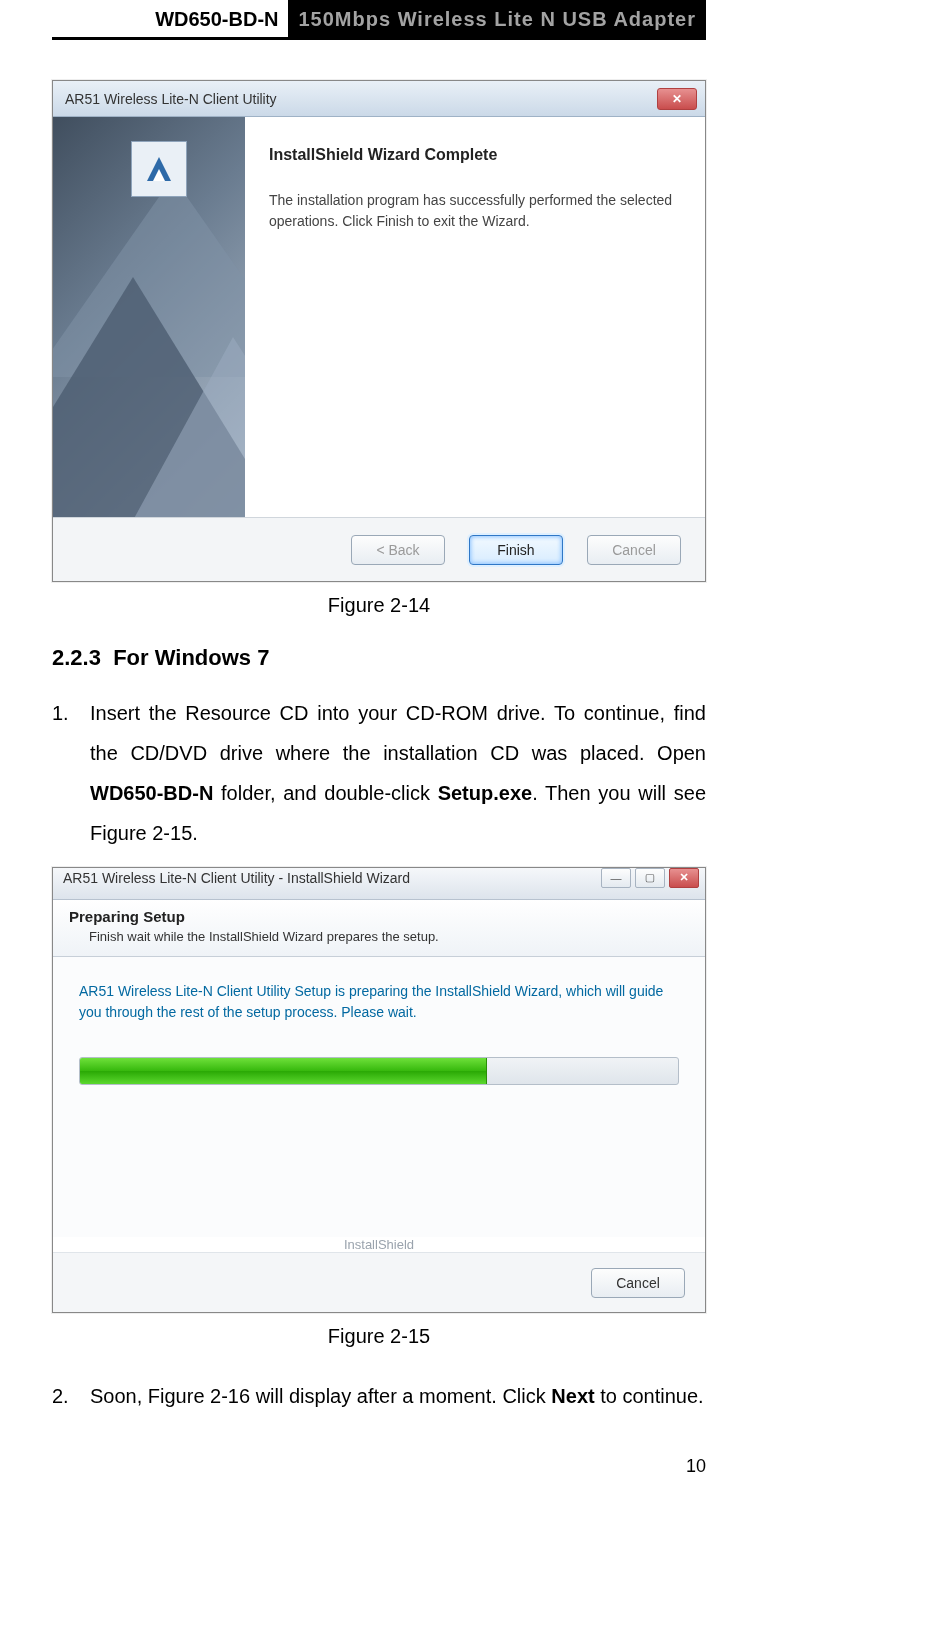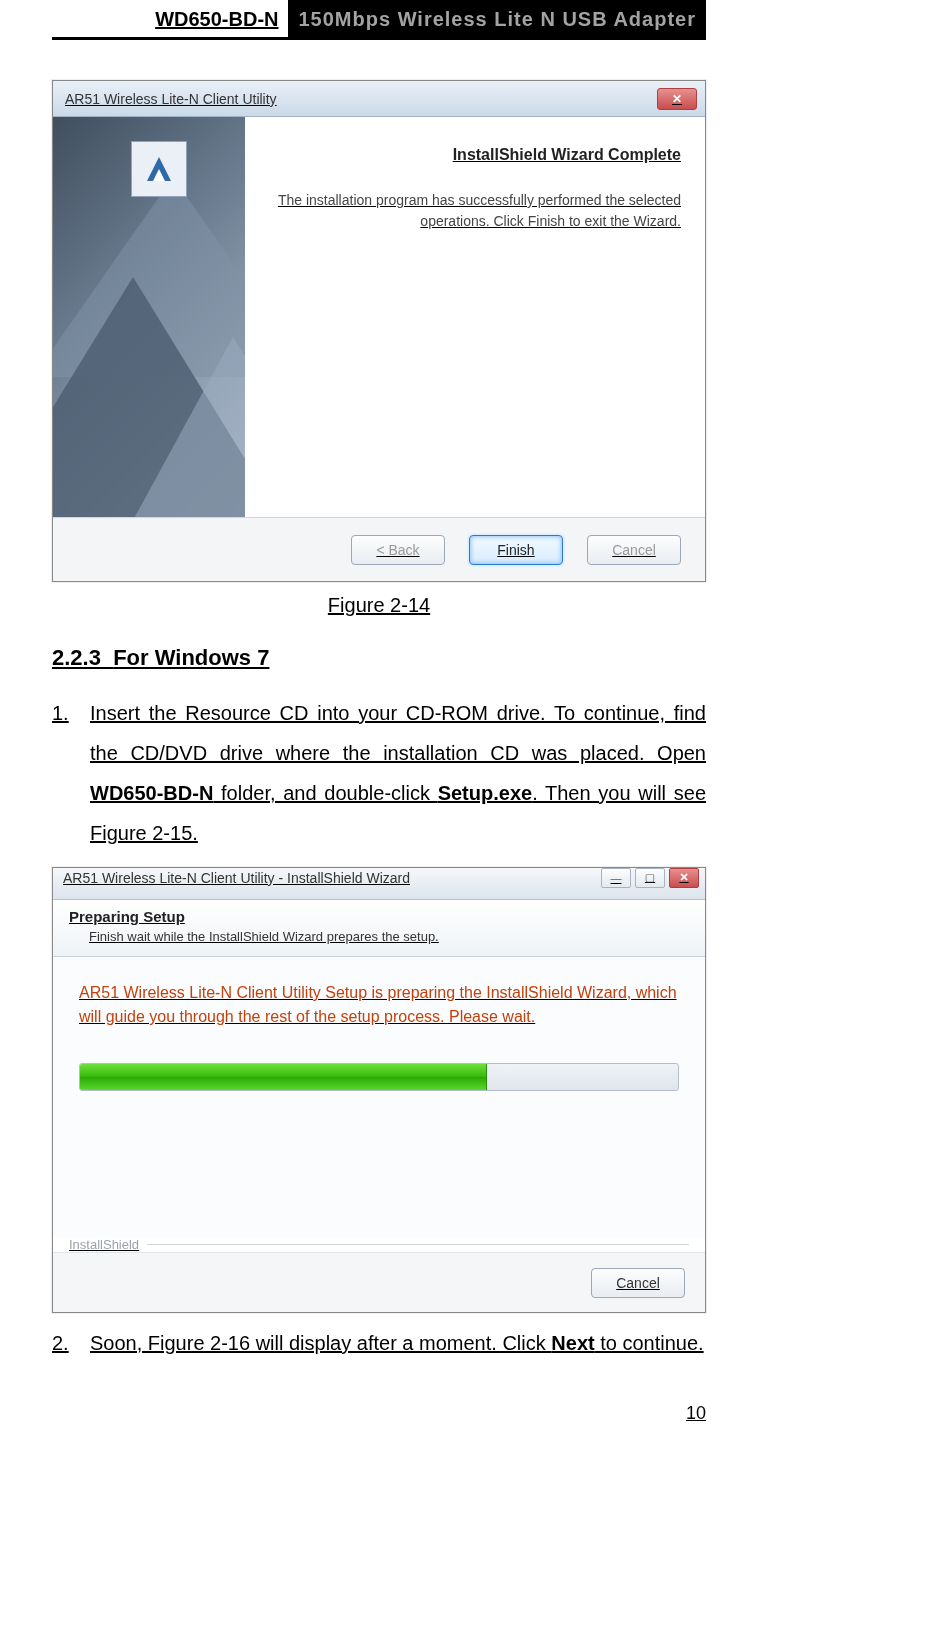--- a/index.html
+++ b/index.html
@@ -1,29 +1,29 @@
 <!DOCTYPE html>
 <html><head>
 <meta charset="utf-8">
 <style>
   * { box-sizing: border-box; margin: 0; padding: 0; }
   html, body { width: 947px; background: #fff; font-family: Arial, Helvetica, sans-serif; color: #000; }
-  .page { width: 758px; padding: 0 52px 40px 52px; text-decoration: underline; }
+  .page { width: 758px; padding: 0 52px 40px 52px; }
 
   
   .page-header { display: flex; width: 100%; border-bottom: 3px solid #000; margin-bottom: 40px; }
   .hdr-left { flex: 1; text-align: right; padding: 8px 10px 6px 0; font-weight: bold; font-size: 20px; }
   .hdr-right { background: #000; color: #a3a3a3; font-weight: bold; font-size: 20px; padding: 8px 10px 6px 10px; letter-spacing: 1px; }
 
   
   .dialog-wrap { display: flex; justify-content: center; margin: 6px 0 10px 0; }
   .dialog { border: 1px solid #888; box-shadow: 0 0 0 1px #eee; font-family: "Segoe UI", Tahoma, sans-serif; font-size: 14px; color: #333; background: #fff; }
 
   
-  .d1 { width: 704px; text-align: right; }
+  .d1 { width: 704px; }
   .d1-titlebar { height: 36px; background: linear-gradient(#e9f0f7, #cbd9e8); border-bottom: 1px solid #9fb2c6; display: flex; align-items: center; justify-content: space-between; padding: 0 8px 0 12px; }
   .close-btn { width: 40px; height: 22px; border: 1px solid #b04040; border-radius: 3px; background: linear-gradient(#e79090, #c94d4d); display: flex; align-items: center; justify-content: center; color: #fff; font-size: 12px; font-weight: bold; }
   .d1-body { display: flex; height: 400px; }
   .d1-left { width: 192px; background: linear-gradient(135deg, #404e5e 0%, #6a7c90 40%, #b6c3d1 100%); position: relative; overflow: hidden; }
   .d1-left svg { position: absolute; top: 0; left: 0; }
   .install-icon { position: absolute; top: 24px; left: 78px; width: 56px; height: 56px; background: #eaf0f6; border: 1px solid #8fa4bb; display: flex; align-items: center; justify-content: center; }
   .install-icon svg { position: static; }
   .d1-right { flex: 1; padding: 26px 24px 0 24px; font-size: 14px; color: #444; line-height: 1.55; }
   .d1-right .h { font-weight: bold; font-size: 16px; color: #222; margin-bottom: 22px; }
   .d1-footer { height: 64px; border-top: 1px solid #d0d6dc; display: flex; align-items: center; justify-content: flex-end; gap: 24px; padding: 0 24px; background: #f3f5f7; }
@@ -33,24 +33,24 @@
 
   
   .d2 { width: 680px; }
   .d2-titlebar { height: 32px; background: linear-gradient(#f5f7fa, #dde4ec); border-bottom: 1px solid #b7c2cf; display: flex; align-items: center; justify-content: space-between; padding: 0 6px 12px 10px; }
   .d2-winbtns { display: flex; gap: 4px; }
   .d2-winbtns .wb { width: 30px; height: 20px; border: 1px solid #a7b3c1; border-radius: 2px; background: linear-gradient(#fdfdfd, #e4eaf0); display: flex; align-items: center; justify-content: center; font-size: 11px; color: #555; }
   .d2-winbtns .wb.close { border-color: #b04040; background: linear-gradient(#e79090, #c94d4d); color: #fff; font-weight: bold; }
   .d2-header { padding: 8px 16px 12px 16px; border-bottom: 1px solid #c7cfd8; background: linear-gradient(#ffffff, #eff3f7); }
   .d2-header .h { font-weight: bold; font-size: 15px; color: #222; margin-bottom: 4px; }
   .d2-header .sub { font-size: 13px; color: #333; padding-left: 20px; }
-  .d2-body { padding: 24px 26px 10px 26px; min-height: 280px; font-size: 16px; color: #c2410c; line-height: 1.5; background: #fbfcfd; }
+  .d2-body { padding: 24px 26px 10px 26px; min-height: 280px; font-size: 14px; color: #0369a1; line-height: 1.5; background: #fbfcfd; }
   .progress-outer { margin-top: 34px; margin-bottom: 34px; height: 28px; border: 1px solid #b4bec9; border-radius: 3px; background: linear-gradient(#f0f3f6, #dfe5eb); overflow: hidden; position: relative; }
   .progress-inner { height: 100%; width: 68%; background: linear-gradient(#6ee03a, #36b80d 50%, #2aa905 51%, #5bd82e); border-right: 1px solid #2a8f07; }
-  .d2-brandline { display: flex; align-items: center; color: #9aa3ad; font-size: 13px; padding: 0 16px; }
+  .d2-brandline { display: flex; align-items: center; color: #9aa3ad; font-size: 13px; padding: 0 16px; flex-direction: column; }
   .d2-brandline .line { flex: 1; height: 1px; background: #cfd6de; margin-left: 8px; }
   .d2-footer { height: 60px; display: flex; align-items: center; justify-content: flex-end; padding: 0 20px; background: #f4f6f8; border-top: 1px solid #e0e5ea; }
 
   
   .caption { text-align: center; font-size: 20px; margin: 12px 0 28px 0; }
   .section-h { font-size: 22px; font-weight: bold; margin: 10px 0 22px 0; }
   .listnum { font-size: 20px; line-height: 2.0; text-align: justify; display: flex; margin: 0 0 14px 0; }
   .listnum .n { width: 38px; flex: none; }
   .listnum .t { flex: 1; }
   .bold { font-weight: bold; }
@@ -136,20 +136,21 @@
       <div class="d2-brandline">
         <span>InstallShield</span>
         <div class="line"></div>
       </div>
       <div class="d2-footer">
         <div class="win-btn">Cancel</div>
       </div>
     </div>
   </div>
 
+  <div class="caption">Figure 2-15</div>
 
   <div class="listnum">
     <div class="n">2.</div>
     <div class="t">
       <span>Soon, Figure 2-16 will display after a moment. Click </span><span class="bold">Next</span><span> to continue.</span>
     </div>
   </div>
 
   <div class="pagenum">10</div>
 

